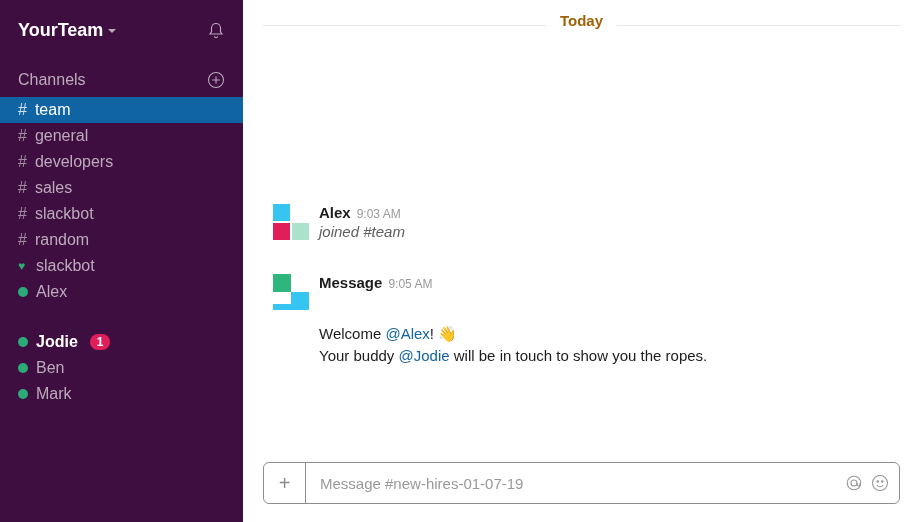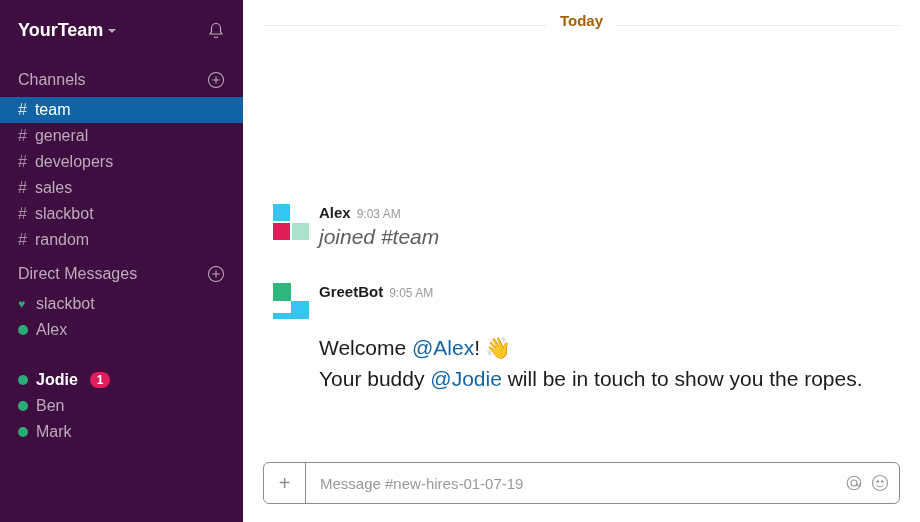--- a/index.html
+++ b/index.html
@@ -26,21 +26,21 @@
     .date-divider-line { position: absolute; top: 25px; left: 20px; right: 20px; height: 1px; background: #e8e8e8; z-index: 0; }
     .date-label { display: inline-block; background: #fff; padding: 0 14px; position: relative; z-index: 1; font-weight: 700; font-size: 15px; color: #a16207; }
     .messages { flex: 1; padding: 10px 30px; overflow: auto; }
     .msg { display: flex; gap: 10px; margin-top: 160px; }
     .msg + .msg { margin-top: 30px; }
     .avatar { width: 36px; height: 36px; flex-shrink: 0; }
     .msg-body { flex: 1; }
     .msg-head { display: flex; align-items: baseline; gap: 6px; }
     .sender { font-weight: 700; color: #1d1c1d; font-size: 15px; }
     .ts { color: #999; font-size: 12px; }
-    .msg-text { color: #5e5e5e; font-size: 21px; line-height: 1.5; font-style: italic; }
+    .msg-text { color: #5e5e5e; font-size: 15px; line-height: 1.5; font-style: italic; }
     .msg-text.normal { font-style: normal; color: #1d1c1d; margin-top: 32px; }
     .mention { color: #1264a3; }
     .wave { font-style: normal; }
     .composer-wrap { padding: 10px 20px 18px 20px; }
     .composer { border: 1.5px solid #8d8d8d; border-radius: 6px; display: flex; align-items: center; height: 42px; }
     .composer-plus { width: 42px; height: 100%; display: flex; align-items: center; justify-content: center; border-right: 1.5px solid #8d8d8d; color: #8d8d8d; font-size: 20px; cursor: pointer; }
     .composer-input { flex: 1; border: none; outline: none; padding: 0 14px; font-size: 15px; color: #15803d; }
     .composer-input::placeholder { color: #999; }
     .composer-icons { display: flex; gap: 8px; padding-right: 10px; color: #999; }
     .cicon { width: 18px; height: 18px; stroke: #999; fill: none; stroke-width: 1.5; cursor: pointer; }
@@ -96,27 +96,20 @@
       <li class="channel-item">
           <span class="hash">#</span>
           <span>slackbot</span>
         </li>
       <li class="channel-item">
           <span class="hash">#</span>
           <span>random</span>
         </li>
     </ul>
 
-    <div class="section-header">
-      <span>Direct Messages</span>
-      <svg class="plus-circle" viewBox="0 0 24 24">
-          <circle cx="12" cy="12" r="10"></circle>
-          <path d="M12 7v10M7 12h10"></path>
-        </svg>
-    </div>
     <ul class="dm-list">
       <li class="dm-item">
           <span class="presence heart">♥</span>
           <span>slackbot</span>
         </li>
       <li class="dm-item">
           <span class="presence online"></span>
           <span>Alex</span>
         </li>
       <li class="dm-item unread">
@@ -167,21 +160,21 @@
                 <div></div>
                 <div></div>
                 <div></div>
                 <div></div>
               </div>
               <div class="bot-bar"></div>
             </div>
         </div>
         <div class="msg-body">
           <div class="msg-head">
-              <span class="sender">GreetBot</span>
+              <span class="sender">Message</span>
               <span class="ts">9:05 AM</span>
             </div>
           <div class="msg-text normal">
             <span>Welcome </span><span class="mention">@Alex</span><span>! </span><span class="wave">👋</span><br>
             <span>Your buddy </span><span class="mention">@Jodie</span><span> will be in touch to show you the ropes.</span>
           </div>
         </div>
       </div>
     </div>
 

